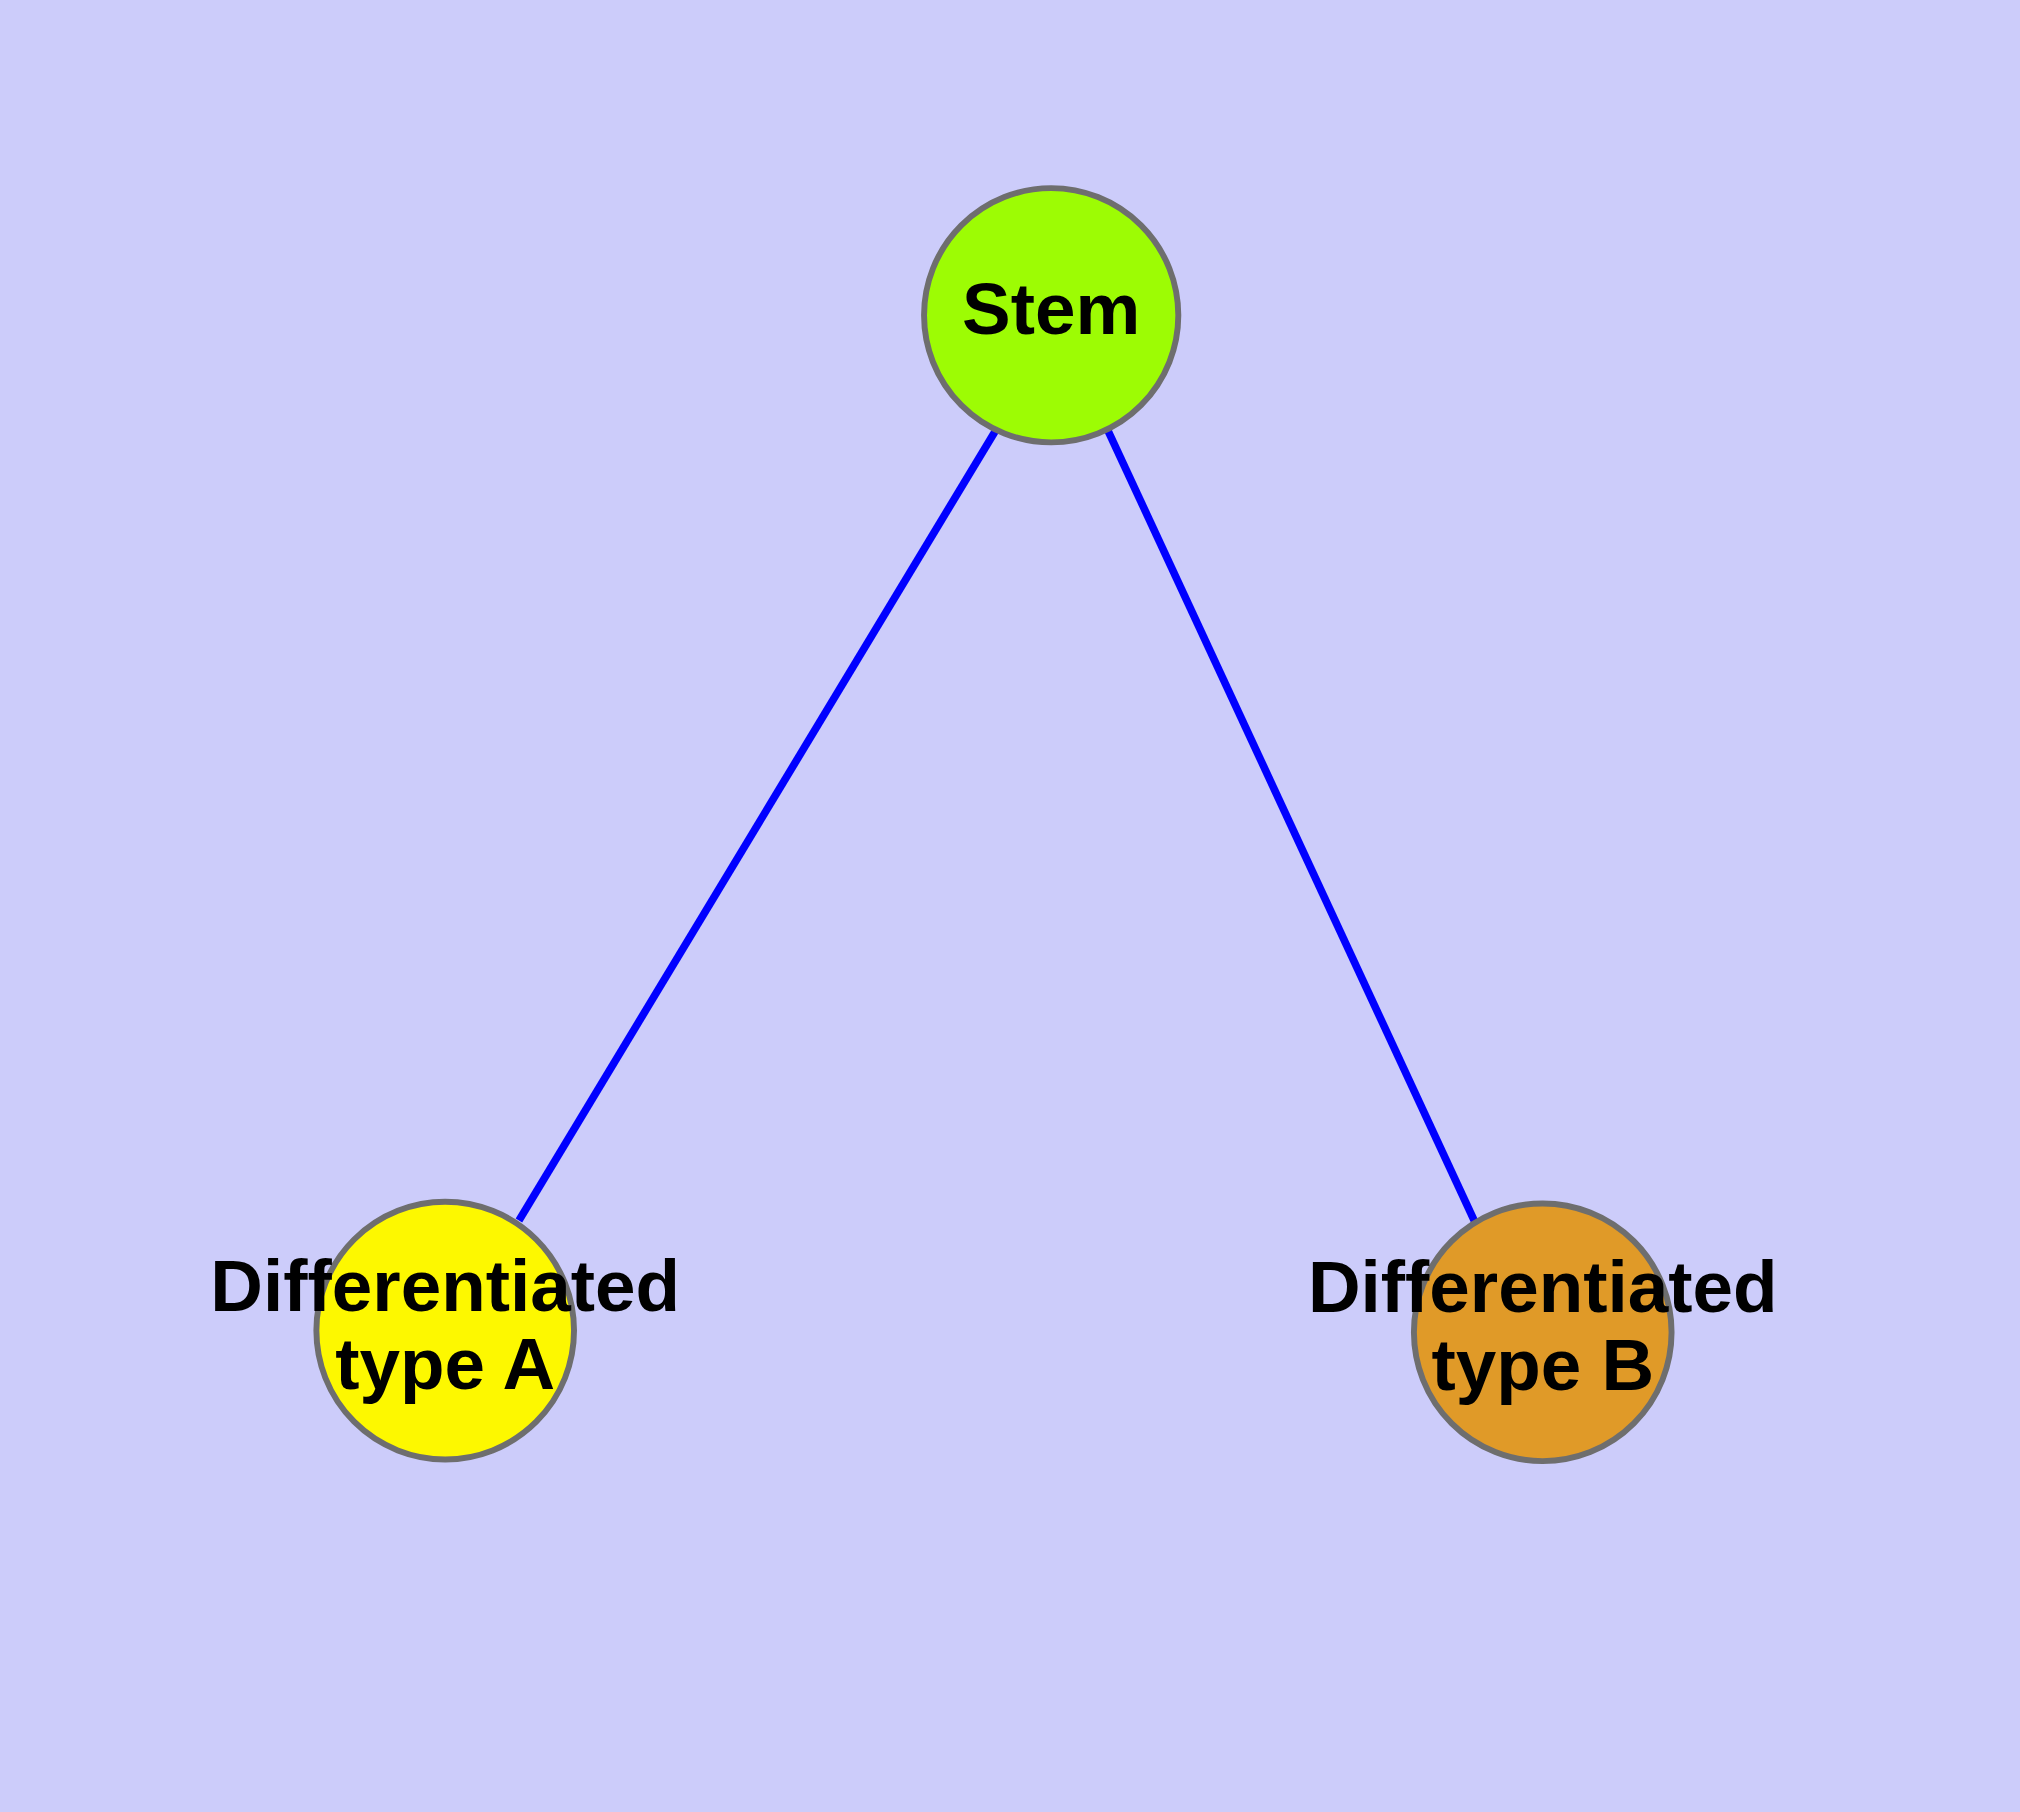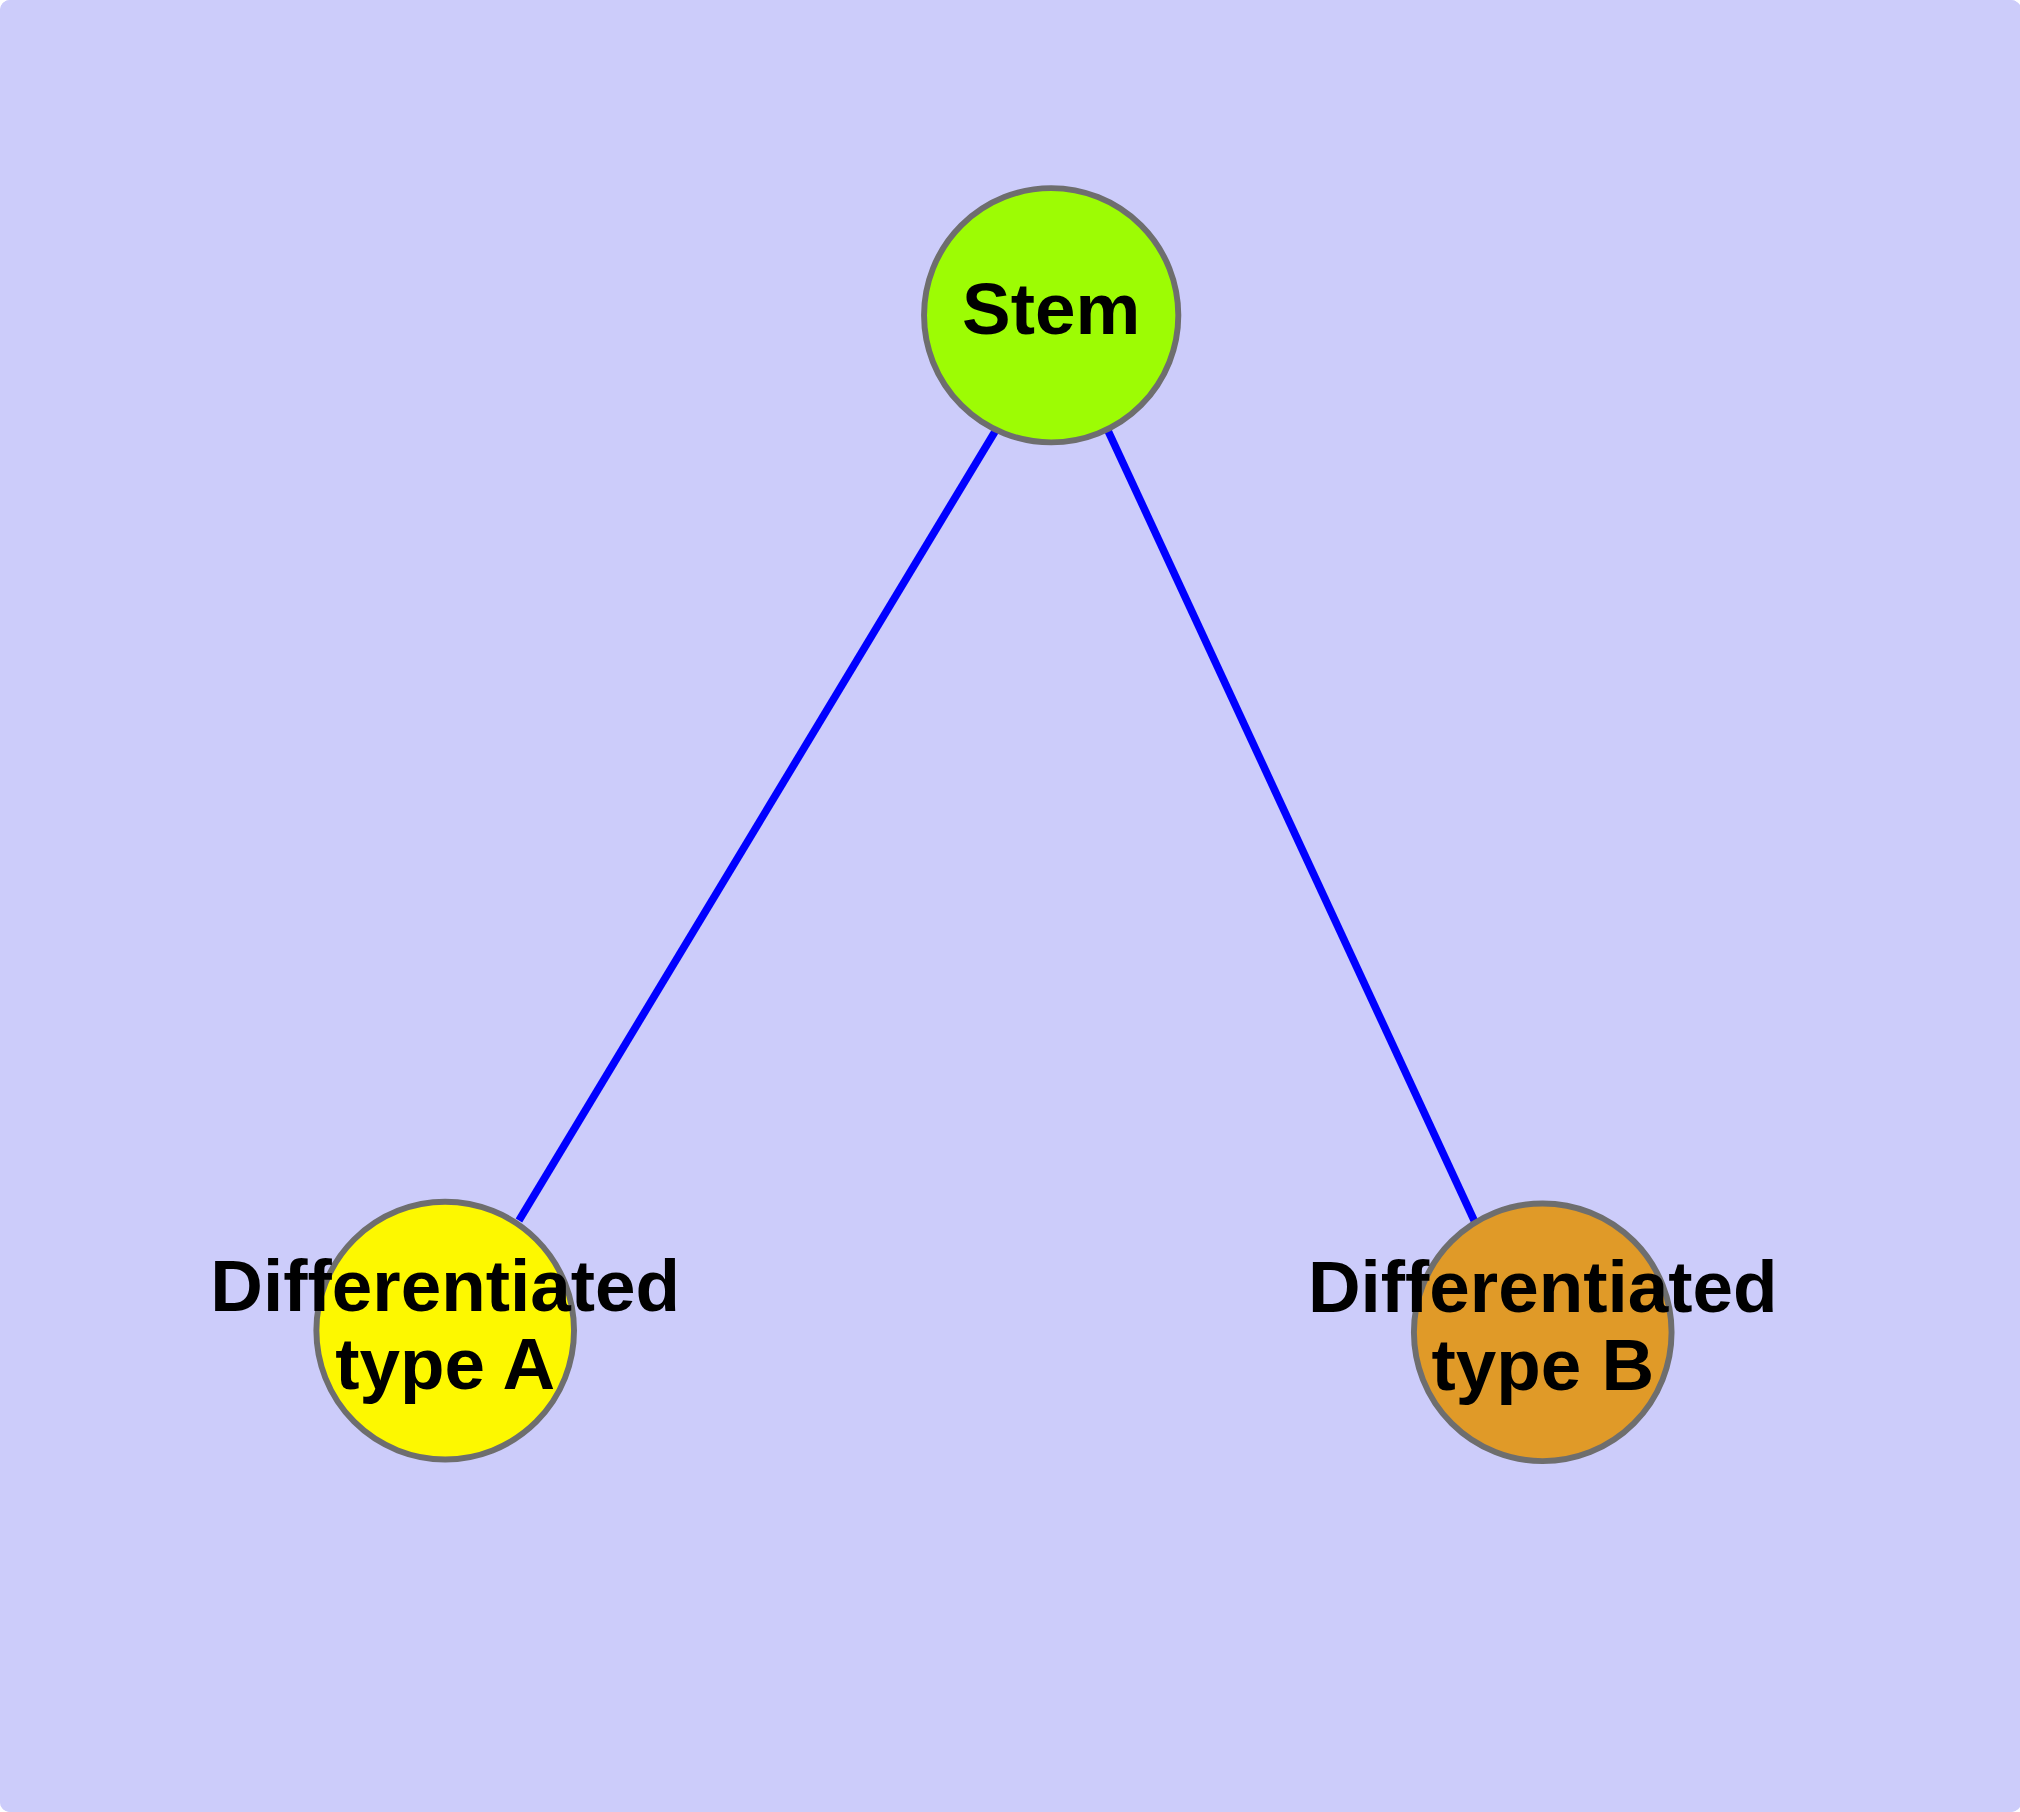--- a/index.html
+++ b/index.html
@@ -28,21 +28,21 @@
     fill: #000000;
     text-anchor: middle;
     dominant-baseline: middle;
     paint-order: normal;
     white-space: pre;
   }
 </style>
 </head>
 <body>
 
-<div id="canvas" style="background: rgb(204, 204, 250); border-radius: 10px;">
+<div id="canvas" style="background: rgb(204, 204, 250);">
   <svg id="graph-svg" viewBox="0 0 2384 2138" xmlns="http://www.w3.org/2000/svg">
 
     <rect id="bg-rect" x="0" y="0" width="2384" height="2138" fill="#ccccfa"></rect>
 
     <g id="edges-layer">
         <line x1="1175" y1="507" x2="612" y2="1440" stroke="#0000ff" stroke-width="9" stroke-linecap="butt"></line>
         <line x1="1307" y1="508" x2="1740" y2="1442" stroke="#0000ff" stroke-width="9" stroke-linecap="butt"></line>
       </g>
     <g id="nodes-layer">
         <circle cx="1240" cy="372" r="150" fill="#9dfc04" stroke="#6e6e6e" stroke-width="7"></circle>

